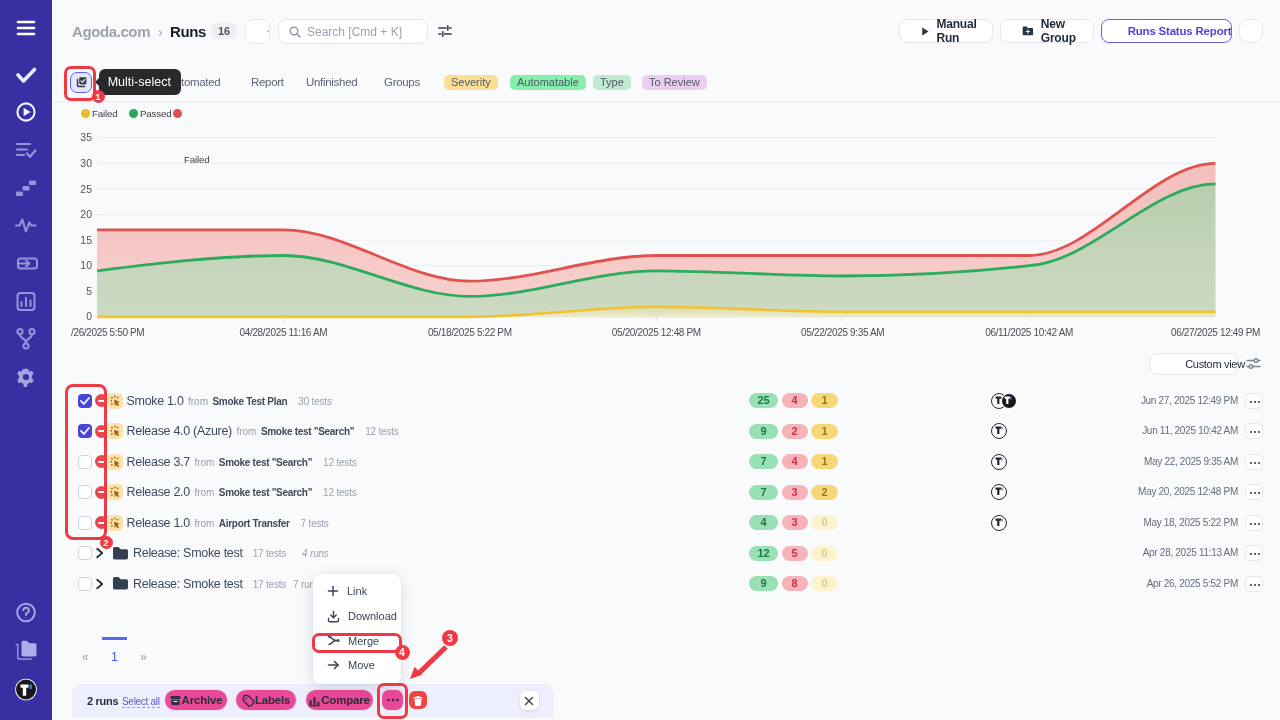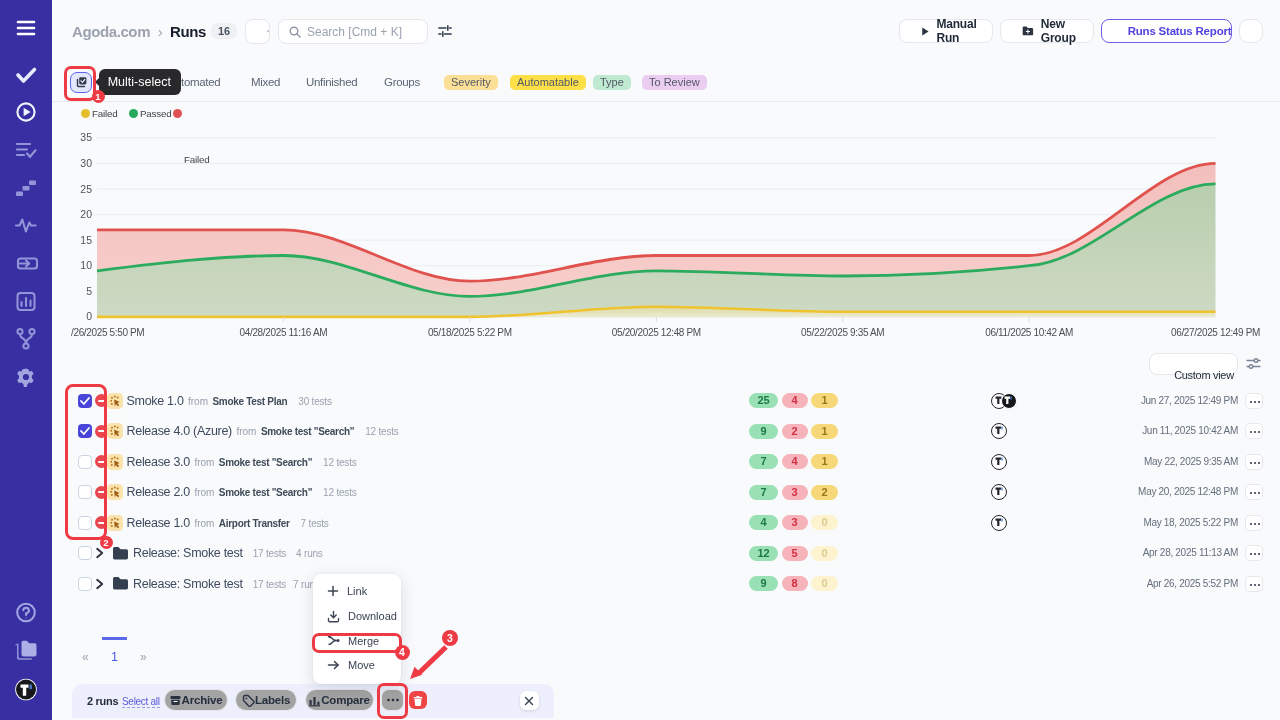--- a/index.html
+++ b/index.html
@@ -36,21 +36,21 @@
 .chk.off { background:#fff; border:1px solid #cbd5e1; }
 .minus { position:absolute; left:95px; width:13px; height:13px; border-radius:50%; background:#e8474f; }
 .minus:after { content:""; position:absolute; left:3px; top:5.5px; width:7px; height:2px; border-radius:1px; background:#fff; }
 .runicon { position:absolute; left:107px; width:16px; height:16px; border-radius:4.5px; background:#fbe3ad; }
 .avatar { position:absolute; width:16px; height:16px; border-radius:50%; }
 
 .redbox { position:absolute; border:3px solid #ee3a44; border-radius:7px; z-index:40; }
 .redbadge { position:absolute; background:#ee3a44; border-radius:50%; color:#fff; font-weight:700; text-align:center; z-index:41; }
 
 #bbar { position:absolute; left:72px; top:684px; width:482px; height:34px; background:#edeffc; border-radius:10px 10px 0 0; z-index:10; }
-.bbtn { position:absolute; top:689px; display:flex; align-items:center; justify-content:center; background:#a3a3a3; border:1px solid #e5e7eb; border-radius:15px; font-size:11.5px; font-weight:600; color:#252f3e; height:22px; z-index:11; white-space:nowrap; letter-spacing:-0.2px; }
+.bbtn { position:absolute; top:689px; display:flex; align-items:center; justify-content:center; background:#ec4899; border:1px solid #e5e7eb; border-radius:15px; font-size:11.5px; font-weight:600; color:#252f3e; height:22px; z-index:11; white-space:nowrap; letter-spacing:-0.2px; }
 
 #popup { position:absolute; left:313px; top:574px; width:88px; height:110px; background:#fff; border-radius:8px; box-shadow:0 4px 16px rgba(25,30,60,0.13), 0 0 2px rgba(25,30,60,0.08); z-index:20; }
 .pitem { position:absolute; left:14px; display:flex; align-items:center; gap:8px; font-size:11px; color:#3b4454; }
 </style>
 </head>
 <body>
 
 <div id="sidebar">
 <svg width="52" height="720" viewBox="0 0 52 720">
 
@@ -182,25 +182,25 @@
       <g fill="#2c343f">
         <rect x="0.5" y="0.8" width="2.6" height="2.6" rx="0.9"></rect>
         <rect x="5.2" y="0.8" width="2.6" height="2.6" rx="0.9"></rect>
         <rect x="9.9" y="0.8" width="2.6" height="2.6" rx="0.9"></rect>
       </g>
     </svg>
 </div>
 
 <div class="abs" style="left:52px; top:101px; width:1228px; height:1px; background:#e9ebf0;"></div>
 <span class="tab" style="left:181px;">tomated</span>
-<span class="tab" style="left:251px;">Mixed</span>
+<span class="tab" style="left:251px;">Report</span>
 <span class="tab" style="left:306px;">Unfinished</span>
 <span class="tab" style="left:384px;">Groups</span>
 <span class="chip" style="left:444px; background:#fbdf96;">Severity</span>
-<span class="chip" style="left:510px; background:#fde047;">Automatable</span>
+<span class="chip" style="left:510px; background:#86efac;">Automatable</span>
 <span class="chip" style="left:593px; background:#c0e9d2;">Type</span>
 <span class="chip" style="left:642px; background:#ebcdf1;">To Review</span>
 
 <div class="abs" style="left:70px; top:71.5px; width:21.5px; height:21.5px; background:#e3e7fd; border:1.5px solid #5f63f2; border-radius:7px;">
   <svg class="abs" style="left:3.5px; top:3.5px;" width="12" height="12" viewBox="0 0 12 12">
     <path d="M2.5 3.5 v6 a1 1 0 0 0 1 1 h6" fill="none" stroke="#343c4c" stroke-width="1.5" stroke-linecap="round"></path>
     <rect x="4.2" y="1.2" width="7.2" height="7.2" rx="1.4" fill="#343c4c"></rect>
     <path d="M6 4.8 l1.4 1.5 l2.4 -2.8" fill="none" stroke="#e3e7fd" stroke-width="1.2" stroke-linecap="round" stroke-linejoin="round"></path>
   </svg>
 </div>
@@ -269,21 +269,21 @@
     <text x="71" y="336">/26/2025 5:50 PM</text>
     <text x="283.4" y="336" text-anchor="middle">04/28/2025 11:16 AM</text>
     <text x="469.8" y="336" text-anchor="middle">05/18/2025 5:22 PM</text>
     <text x="656.3" y="336" text-anchor="middle">05/20/2025 12:48 PM</text>
     <text x="842.7" y="336" text-anchor="middle">05/22/2025 9:35 AM</text>
     <text x="1029.1" y="336" text-anchor="middle">06/11/2025 10:42 AM</text>
     <text x="1215.5" y="336" text-anchor="middle">06/27/2025 12:49 PM</text>
   </g>
 </svg>
 
-<div class="hbtn" style="left:1149px; top:353px; width:89px; height:22px; font-size:11px; font-weight:500; gap:22px; white-space:nowrap; letter-spacing:-0.3px;flex-direction:column;">
+<div class="hbtn" style="left:1149px; top:353px; width:89px; height:22px; font-size:11px; font-weight:500; gap:22px; white-space:nowrap; letter-spacing:-0.3px;">
   <svg width="13" height="13" viewBox="0 0 13 13">
       <g fill="none" stroke="#2a3342" stroke-width="1.3">
         <rect x="1" y="1.5" width="11" height="9.5" rx="1.5"></rect>
         <line x1="1" y1="4.8" x2="12" y2="4.8"></line>
         <line x1="6.5" y1="4.8" x2="6.5" y2="11"></line>
       </g>
       <circle cx="10.3" cy="10.3" r="2.6" fill="#2a3342" stroke="#fff" stroke-width="0.8"></circle>
     </svg>
   <span>Custom view</span>
 </div>
@@ -386,21 +386,21 @@
         <g fill="#b9771e">
           <circle cx="2.2" cy="5.8" r="1"></circle>
           <circle cx="3" cy="2.8" r="1"></circle>
           <circle cx="5.8" cy="1.6" r="1"></circle>
           <circle cx="8.6" cy="2.6" r="1"></circle>
           <circle cx="2.8" cy="9" r="1"></circle>
         </g>
         <path d="M5.2 4.6 l5.4 2.4 l-2.4 0.9 l2 2.2 l-1.3 1.2 l-2 -2.2 l-1.1 2.3 Z" fill="#9e5b12"></path>
       </svg>
     </div>
-<div class="abs" style="left:126.5px; top:451.5px; white-space:nowrap;"><span class="rname">Release 3.0</span> <span class="rfrom">from</span> <span class="rplan">Smoke test "Search"</span><span class="rtests" style="margin-left:11px;">12 tests</span></div>
+<div class="abs" style="left:126.5px; top:451.5px; white-space:nowrap;"><span class="rname">Release 3.7</span> <span class="rfrom">from</span> <span class="rplan">Smoke test "Search"</span><span class="rtests" style="margin-left:11px;">12 tests</span></div>
 <span class="pill pg" style="left:749px; top:454.0px; width:29px;">7</span>
 <span class="pill pr" style="left:781.5px; top:454.0px; width:26px;">4</span>
 <span class="pill py" style="left:811px; top:454.0px; width:27px;">1</span>
 <div class="avatar" style="left:991px; top:453.5px; background:#fff; border:1.4px solid #23252b; z-index:2;">
       <svg class="abs" style="left:2.5px; top:2px;" width="8" height="9" viewBox="0 0 8 9">
         <path d="M0.5 0.5 h5.6 v2.2 h-1.7 v5.4 h-2.2 v-5.4 h-1.7 Z" fill="#23252b"></path>
         <rect x="6.4" y="0.5" width="1.3" height="3" fill="#4d7fd0"></rect>
       </svg>
     </div>
 <span class="rdate" style="top:455.5px;">May 22, 2025 9:35 AM</span>
@@ -481,21 +481,21 @@
         </g>
       </svg>
     </div>
 <div class="chk off" style="top:546.0px;"></div>
 <svg class="abs" style="left:95px; top:547.0px;" width="9" height="12" viewBox="0 0 9 12">
       <path d="M2.2 1.8 L7.2 6 L2.2 10.2" fill="none" stroke="#2a313c" stroke-width="1.9" stroke-linecap="round" stroke-linejoin="round"></path>
     </svg>
 <svg class="abs" style="left:112px; top:545.5px;" width="16" height="14" viewBox="0 0 16 14">
       <path d="M1 2.6 a1.6 1.6 0 0 1 1.6 -1.6 h3.8 l2.2 2.2 h5.8 a1.6 1.6 0 0 1 1.6 1.6 v7 a1.6 1.6 0 0 1 -1.6 1.6 h-11.8 a1.6 1.6 0 0 1 -1.6 -1.6 Z" fill="#343f4f"></path>
     </svg>
-<div class="abs" style="left:133px; top:543.0px; white-space:nowrap;"><span class="rname">Release: Smoke test</span><span class="rtests" style="margin-left:10px;">17 tests</span><span class="rtests" style="margin-left:10px;">4 runs</span></div>
+<div class="abs" style="left:133px; top:543.0px; white-space:nowrap;"><span class="rname">Release: Smoke test</span><span class="rtests" style="margin-left:10px;">17 tests</span><span class="rtests" style="margin-left:16px;font-style:italic;">4 runs</span></div>
 <span class="pill pg" style="left:749px; top:545.5px; width:29px;">12</span>
 <span class="pill pr" style="left:781.5px; top:545.5px; width:26px;">5</span>
 <span class="pill py0" style="left:811px; top:545.5px; width:27px;">0</span>
 <span class="rdate" style="top:547.0px;">Apr 28, 2025 11:13 AM</span>
 <div class="dots" style="top:545.0px;">
       <svg style="position:absolute;left:3px;top:6px;" width="12" height="4" viewBox="0 0 12 4">
         <g fill="#374151">
           <circle cx="2" cy="2" r="1.1"></circle>
           <circle cx="6" cy="2" r="1.1"></circle>
           <circle cx="10" cy="2" r="1.1"></circle>

